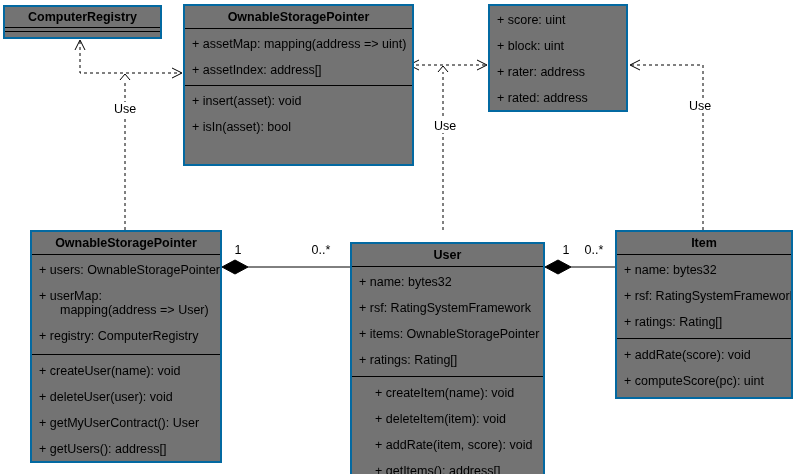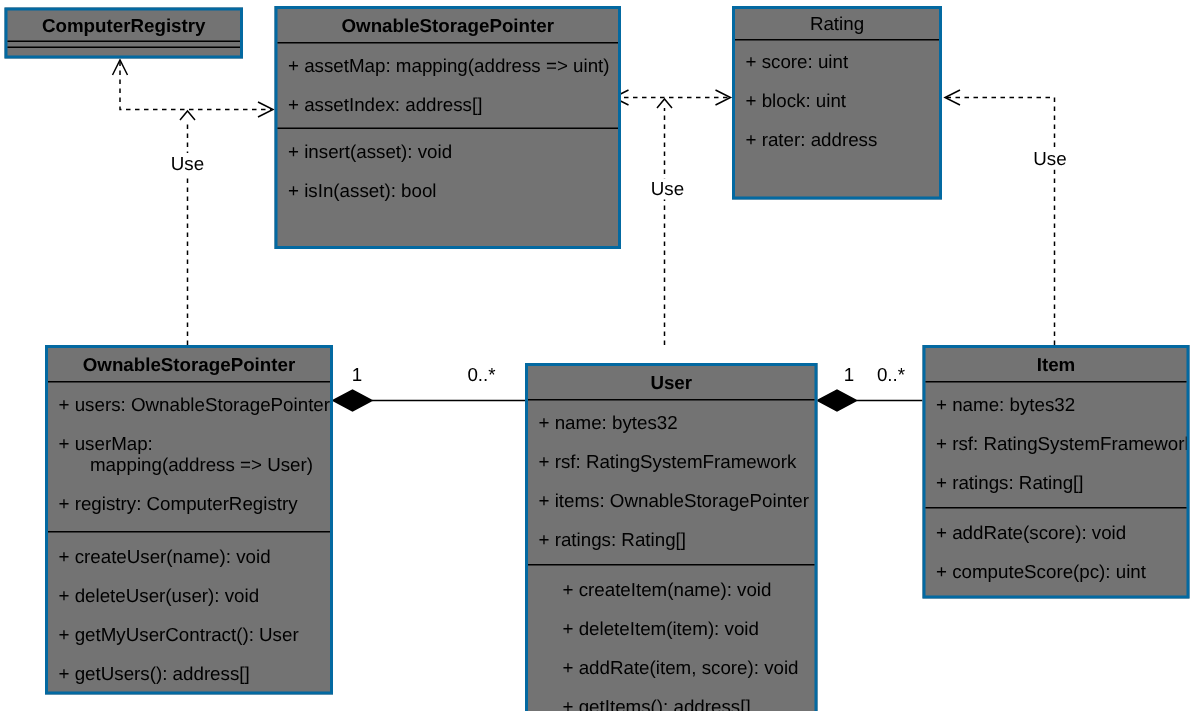--- a/index.html
+++ b/index.html
@@ -126,25 +126,25 @@
       <div class="uml-row">+ assetMap: mapping(address =&gt; uint)</div>
       <div class="uml-row">+ assetIndex: address[]</div>
     </div>
     <div class="uml-section" style="height:78px; padding-top:2px;">
       <div class="uml-row">+ insert(asset): void</div>
       <div class="uml-row">+ isIn(asset): bool</div>
     </div>
   </div>
 
   <div class="uml-class" style="left:488px; top:4px; width:140px;">
-    <div class="uml-title plain" style="height:21px;">Rating</div>
     <div class="uml-section" style="height:104px; padding-top:1px;">
       <div class="uml-row">+ score: uint</div>
       <div class="uml-row">+ block: uint</div>
       <div class="uml-row">+ rater: address</div>
+      <div class="uml-row">+ rated: address</div>
     </div>
   </div>
 
   <div class="uml-class" style="left:30px; top:230px; width:192px;">
     <div class="uml-title" style="height:23px;">OwnableStoragePointer</div>
     <div class="uml-section" style="height:100px; padding-top:2px;">
       <div class="uml-row">+ users: OwnableStoragePointer</div>
       <div class="uml-row-multi">
         <div class="line1">+ userMap:</div>
         <div class="line2">mapping(address =&gt; User)</div>

